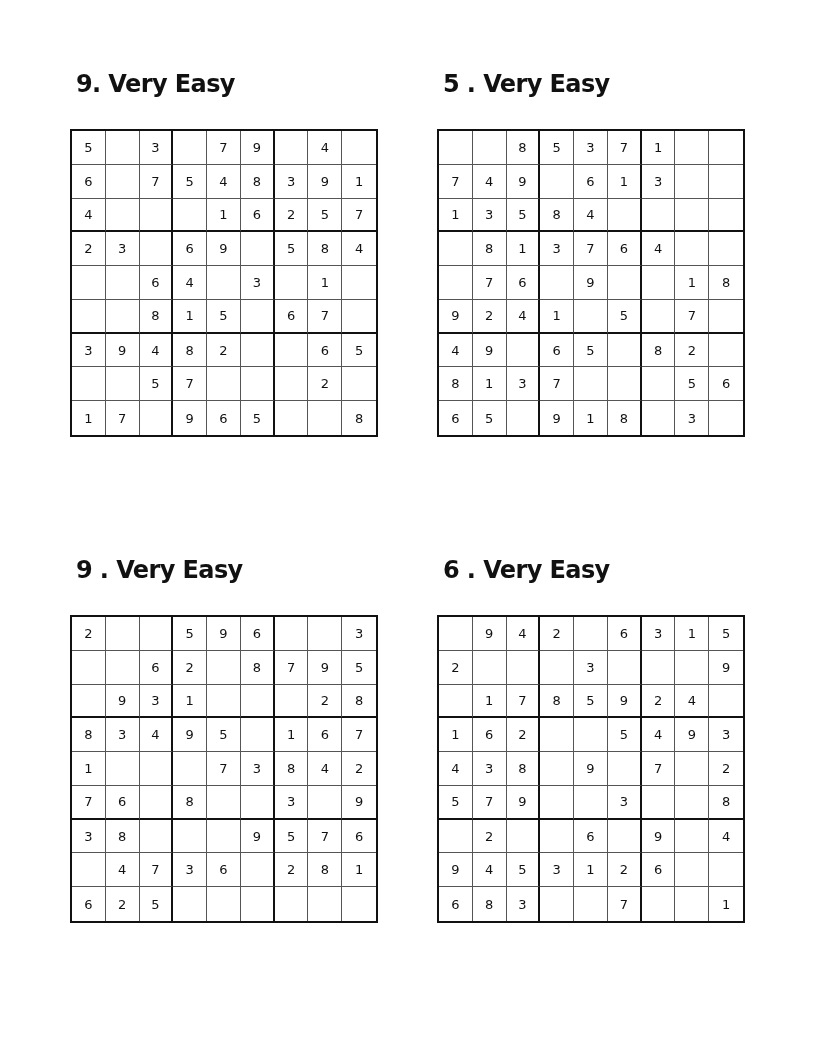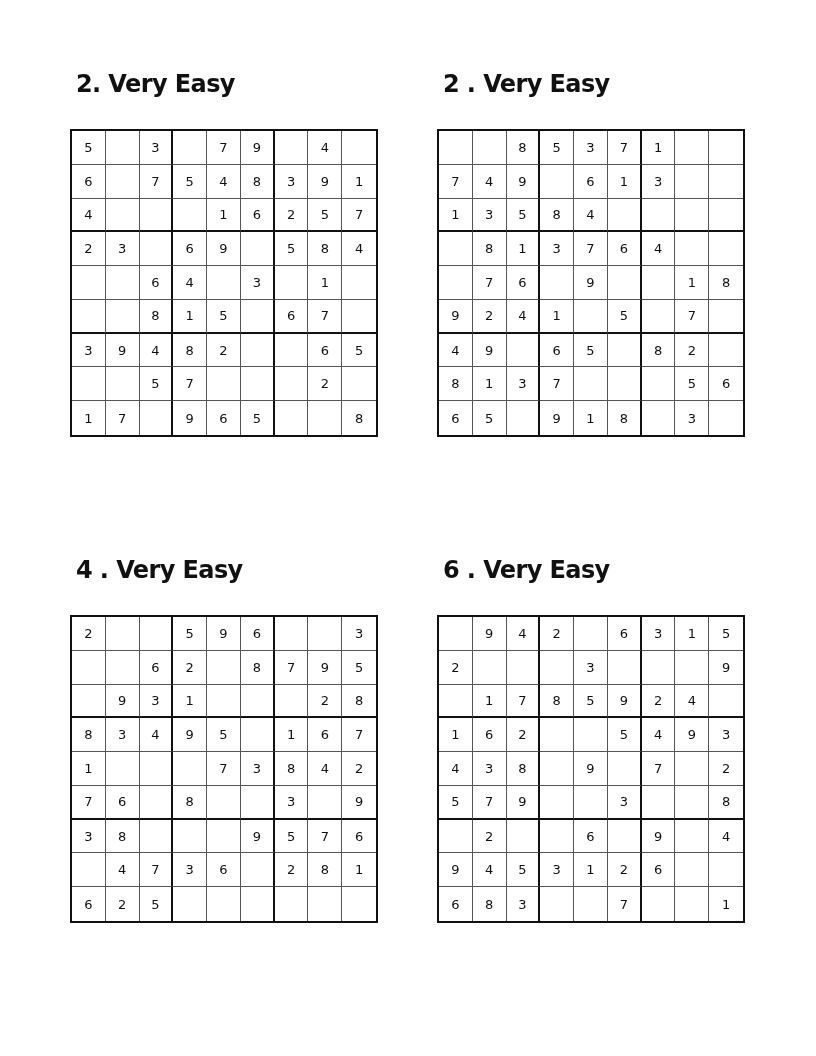--- a/index.html
+++ b/index.html
@@ -62,21 +62,21 @@
 
     #puzzle-1 { left: 70px; top: 69px; }
     #puzzle-2 { left: 437px; top: 69px; }
     #puzzle-3 { left: 70px; top: 555px; }
     #puzzle-4 { left: 437px; top: 555px; }
   </style>
 </head>
 <body>
 
 <div class="puzzle" id="puzzle-1">
-  <div class="puzzle-title">2. Very Easy</div>
+  <div class="puzzle-title">9. Very Easy</div>
   <div class="grid">
       <div class="cell r1 c1">5</div>
       <div class="cell r1 c2"></div>
       <div class="cell r1 c3">3</div>
       <div class="cell r1 c4"></div>
       <div class="cell r1 c5">7</div>
       <div class="cell r1 c6">9</div>
       <div class="cell r1 c7"></div>
       <div class="cell r1 c8">4</div>
       <div class="cell r1 c9"></div>
@@ -149,21 +149,21 @@
       <div class="cell r9 c4">9</div>
       <div class="cell r9 c5">6</div>
       <div class="cell r9 c6">5</div>
       <div class="cell r9 c7"></div>
       <div class="cell r9 c8"></div>
       <div class="cell r9 c9">8</div>
     </div>
 </div>
 
 <div class="puzzle" id="puzzle-2">
-  <div class="puzzle-title">2 . Very Easy</div>
+  <div class="puzzle-title">5 . Very Easy</div>
   <div class="grid">
       <div class="cell r1 c1"></div>
       <div class="cell r1 c2"></div>
       <div class="cell r1 c3">8</div>
       <div class="cell r1 c4">5</div>
       <div class="cell r1 c5">3</div>
       <div class="cell r1 c6">7</div>
       <div class="cell r1 c7">1</div>
       <div class="cell r1 c8"></div>
       <div class="cell r1 c9"></div>
@@ -236,21 +236,21 @@
       <div class="cell r9 c4">9</div>
       <div class="cell r9 c5">1</div>
       <div class="cell r9 c6">8</div>
       <div class="cell r9 c7"></div>
       <div class="cell r9 c8">3</div>
       <div class="cell r9 c9"></div>
     </div>
 </div>
 
 <div class="puzzle" id="puzzle-3">
-  <div class="puzzle-title">4 . Very Easy</div>
+  <div class="puzzle-title">9 . Very Easy</div>
   <div class="grid">
       <div class="cell r1 c1">2</div>
       <div class="cell r1 c2"></div>
       <div class="cell r1 c3"></div>
       <div class="cell r1 c4">5</div>
       <div class="cell r1 c5">9</div>
       <div class="cell r1 c6">6</div>
       <div class="cell r1 c7"></div>
       <div class="cell r1 c8"></div>
       <div class="cell r1 c9">3</div>

